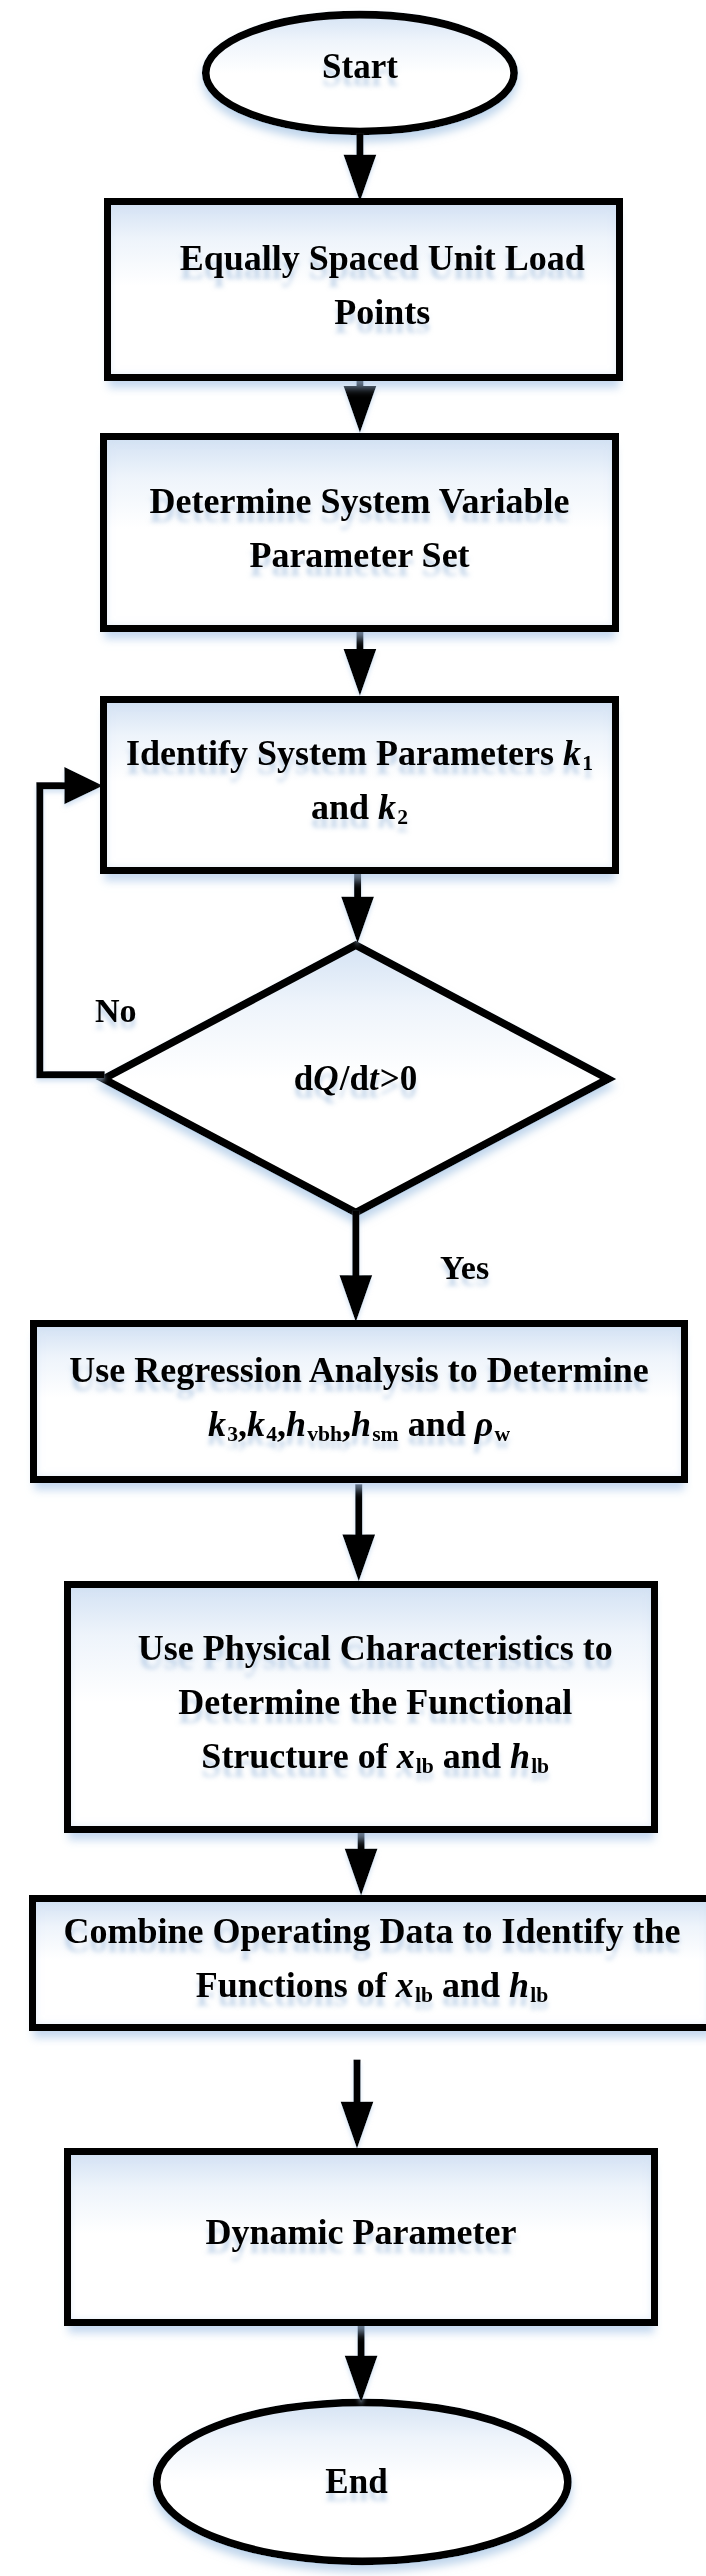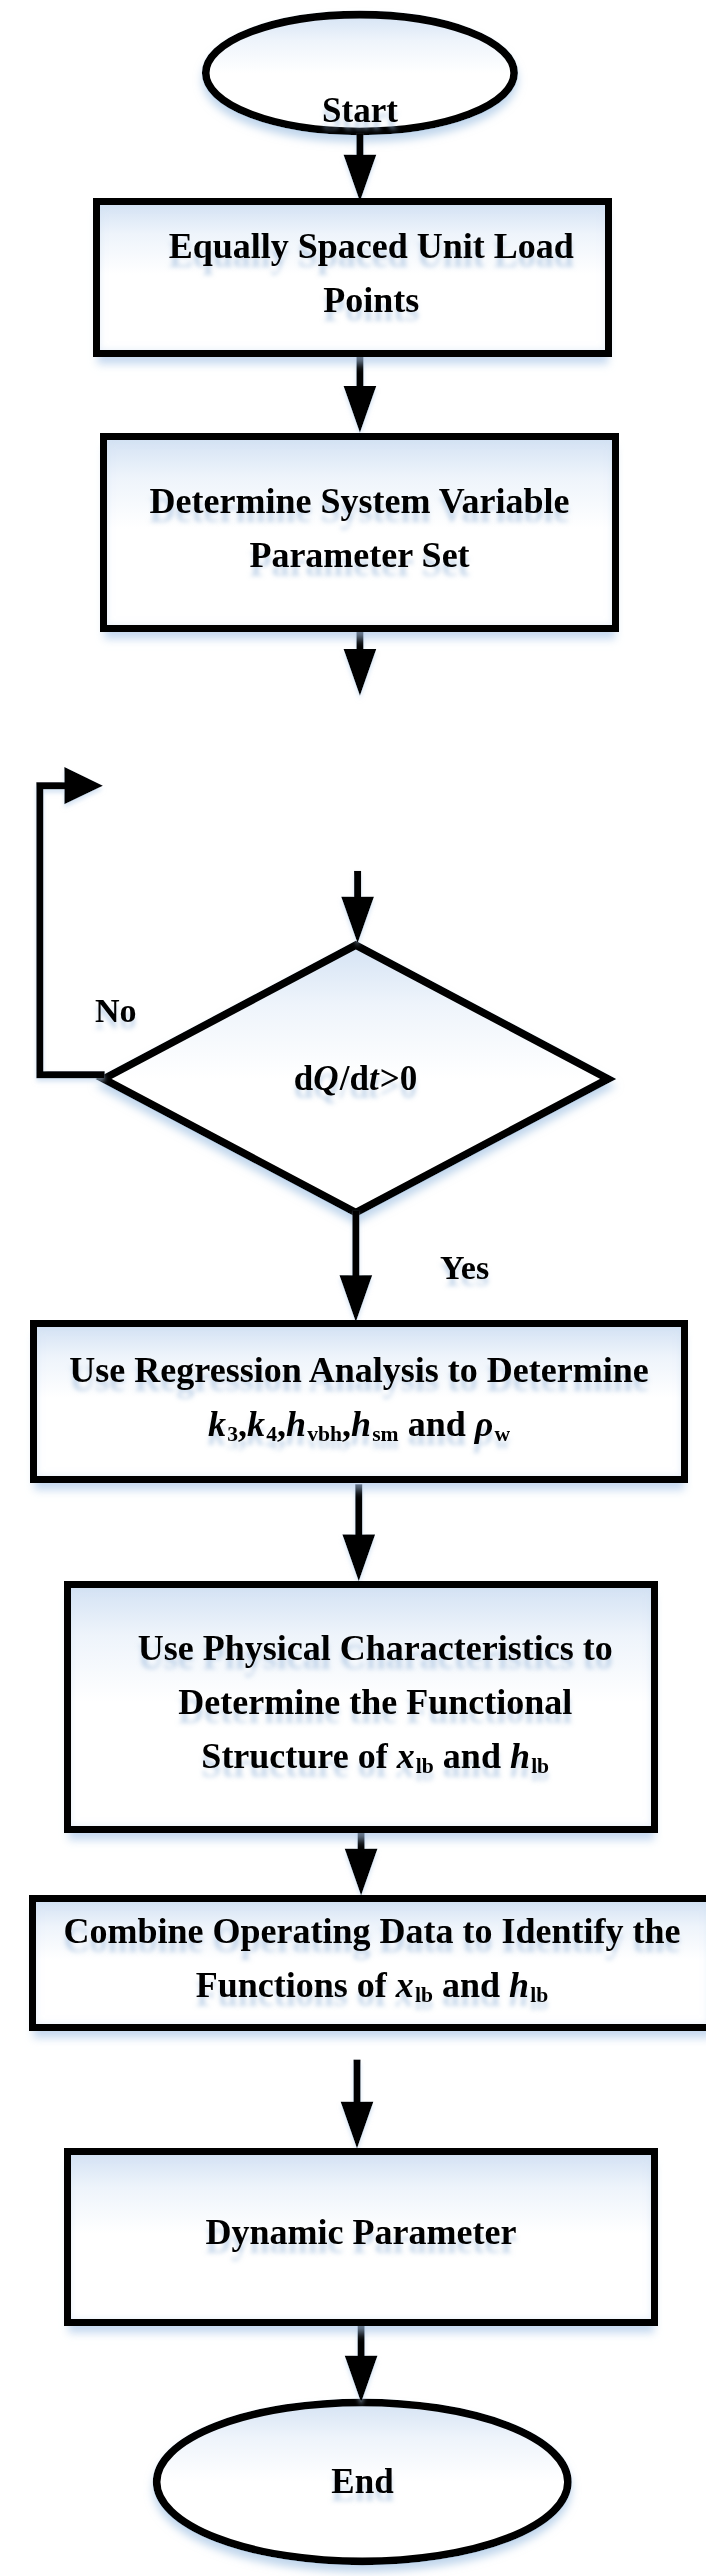--- a/index.html
+++ b/index.html
@@ -97,30 +97,34 @@
       <polygon stroke="none" points="583,3598 639,3598 611,3678"></polygon>
 
       <line x1="618" y1="3977" x2="618" y2="4035"></line>
       <polygon stroke="none" points="590,4033 646,4033 618,4113"></polygon>
 
       <polyline fill="none" stroke-linejoin="miter" points="116,1345 68,1345 68,1840 179,1840"></polyline>
       <polygon stroke="none" points="110,1313 110,1377 176,1345"></polygon>
     </g>
   </svg>
 
-  <div class="node" style="left:93px;top:198px;width:519px;height:159px;padding-left:48px;">
+  <div class="node" style="left:104px;top:198px;width:519px;height:183px;padding-left:48px;">
     <div class="line">Equally Spaced Unit Load</div>
     <div class="line">Points</div>
   </div>
 
   <div class="node" style="left:100px;top:433px;width:519px;height:199px;">
     <div class="line">Determine System Variable</div>
     <div class="line">Parameter Set</div>
   </div>
 
+  <div class="node" style="left:100px;top:696px;width:519px;height:178px;">
+    <div class="line"><span>Identify System Parameters </span><span class="it">k</span><span class="sb">1</span></div>
+    <div class="line"><span>and </span><span class="it">k</span><span class="sb">2</span></div>
+  </div>
 
   <div class="node" style="left:30px;top:1320px;width:658px;height:163px;">
     <div class="line">Use Regression Analysis to Determine</div>
     <div class="line"><span class="it">k</span><span class="sb">3</span><span>,</span><span class="it">k</span><span class="sb">4</span><span>,</span><span class="it">h</span><span class="sb">vbh</span><span>,</span><span class="it">h</span><span class="sb">sm</span><span> and </span><span class="it">ρ</span><span class="sb">w</span></div>
   </div>
 
   <div class="node" style="left:64px;top:1581px;width:594px;height:252px;padding-left:39px;">
     <div class="line">Use Physical Characteristics to</div>
     <div class="line">Determine the Functional</div>
     <div class="line"><span>Structure of </span><span class="it">x</span><span class="sb">lb</span><span> and </span><span class="it">h</span><span class="sb">lb</span></div>
@@ -128,29 +132,29 @@
 
   <div class="node" style="left:29px;top:1895px;width:686px;height:136px;">
     <div class="line">Combine Operating Data to Identify the</div>
     <div class="line"><span>Functions of </span><span class="it">x</span><span class="sb">lb</span><span> and </span><span class="it">h</span><span class="sb">lb</span></div>
   </div>
 
   <div class="node" style="left:64px;top:2148px;width:594px;height:178px;">
     <div class="line">Dynamic Parameter</div>
   </div>
 
-  <div class="overlay" style="left:206px;top:20px;width:308px;height:117px;align-items:flex-end;">
+  <div class="overlay" style="left:206px;top:9px;width:308px;height:117px;">
     <div class="line">Start</div>
   </div>
 
   <div class="overlay" style="left:103px;top:945px;width:505px;height:268px;">
     <div class="line"><span>d</span><span class="it">Q</span><span>/d</span><span class="it">t</span><span>&gt;0</span></div>
   </div>
 
-  <div class="overlay" style="left:157px;top:2403px;width:411px;height:159px;">
+  <div class="overlay" style="left:151px;top:2403px;width:411px;height:159px;">
     <div class="line">End</div>
   </div>
 
   <div class="branch" style="left:51px;top:992px;">No</div>
   <div class="branch" style="left:396px;top:1249px;">Yes</div>
 
 </div>
 
 
 </body></html>

